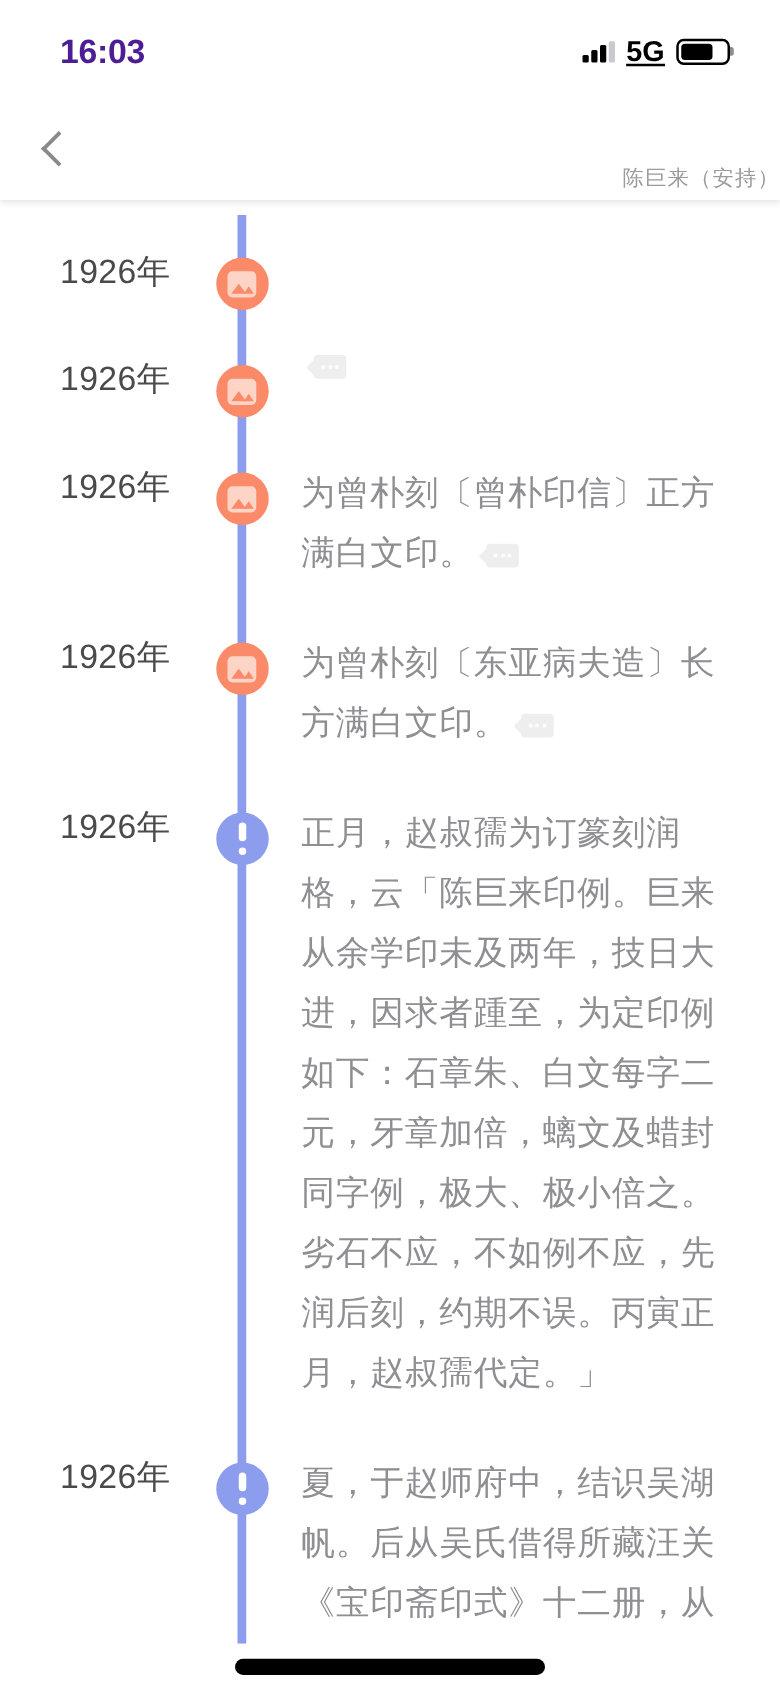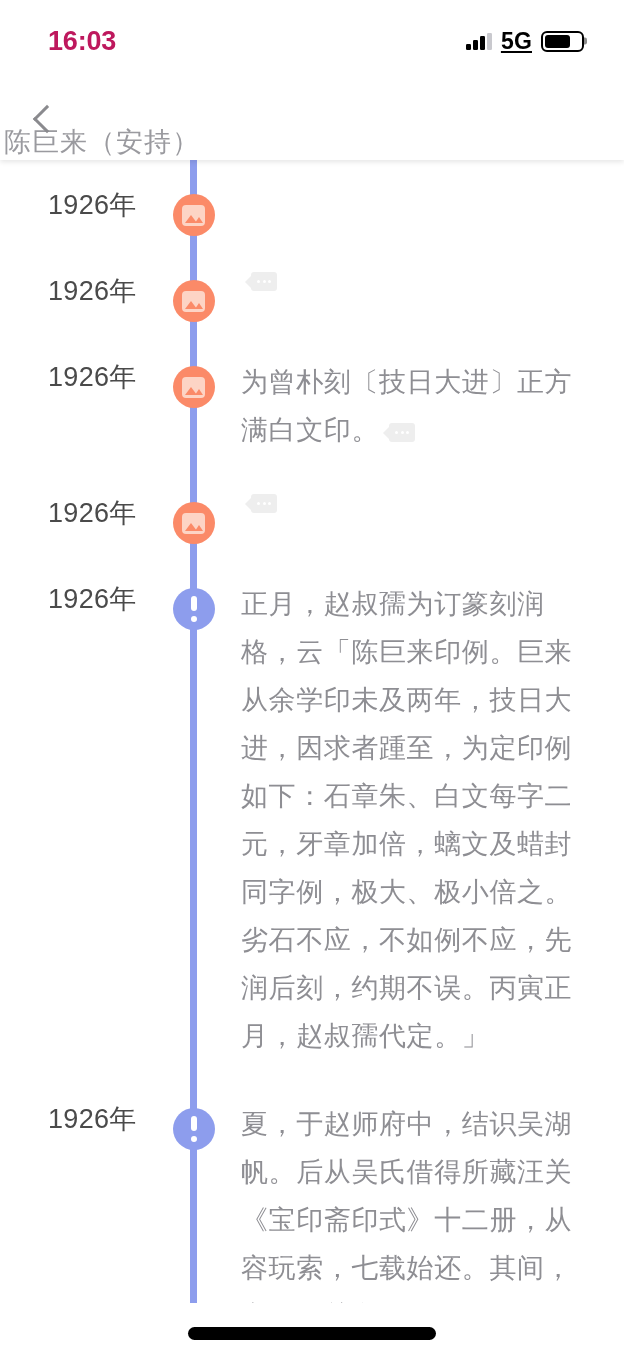--- a/index.html
+++ b/index.html
@@ -25,21 +25,21 @@
     justify-content: space-between;
     padding: 0 40px 0 48px;
     box-sizing: border-box;
     background: #ffffff;
     position: relative;
     z-index: 30;
   }
   .status-time {
     font-size: 27px;
     font-weight: bold;
-    color: #be185d;
+    color: #4c1d95;
     letter-spacing: -0.2px;
     line-height: 1;
     margin-top: 4px;
   }
   .status-right {
     display: flex;
     align-items: center;
     gap: 9px;
     margin-top: 4px;
   }
@@ -121,36 +121,37 @@
   .back-chevron {
     width: 17px;
     height: 17px;
     border-left: 3px solid #8a8a8e;
     border-bottom: 3px solid #8a8a8e;
     transform: rotate(45deg);
     margin-left: 5px;
   }
   .nav-title {
     width: 100%;
-    text-align: left;
-    font-size: 27px;
+    text-align: right;
+    font-size: 17px;
     color: #9a9a9f;
     letter-spacing: 1px;
     font-weight: 400;
     padding-left: 4px;
     box-sizing: border-box;
     margin-top: 46px;
   }
 
   
   .timeline {
     position: relative;
     height: 1143px;
     overflow: hidden;
     background: #ffffff;
+    margin-top: 12px;
   }
   .timeline-spine {
     position: absolute;
     left: 190px;
     top: 0;
     width: 7px;
     height: 100%;
     background: #8d9ded;
     z-index: 1;
   }
@@ -370,37 +371,37 @@
           </span>
       </div>
     </div>
 
     <div class="timeline-row">
       <div class="row-year">1926年</div>
       <div class="row-marker img">
           <div class="ic-image"></div>
         </div>
       <div class="row-body">
-        <span class="row-text">为曾朴刻〔技日大进〕正方满白文印。</span><span class="more-tag">
+        <span class="row-text">为曾朴刻〔曾朴印信〕正方满白文印。</span><span class="more-tag">
             <span class="more-dots">
               <span></span>
               <span></span>
               <span></span>
             </span>
           </span>
       </div>
     </div>
 
     <div class="timeline-row">
       <div class="row-year">1926年</div>
       <div class="row-marker img">
           <div class="ic-image"></div>
         </div>
       <div class="row-body">
-        <span class="more-tag">
+        <span class="row-text">为曾朴刻〔东亚病夫造〕长方满白文印。</span><span class="more-tag">
             <span class="more-dots">
               <span></span>
               <span></span>
               <span></span>
             </span>
           </span>
       </div>
     </div>
 
     <div class="timeline-row">

